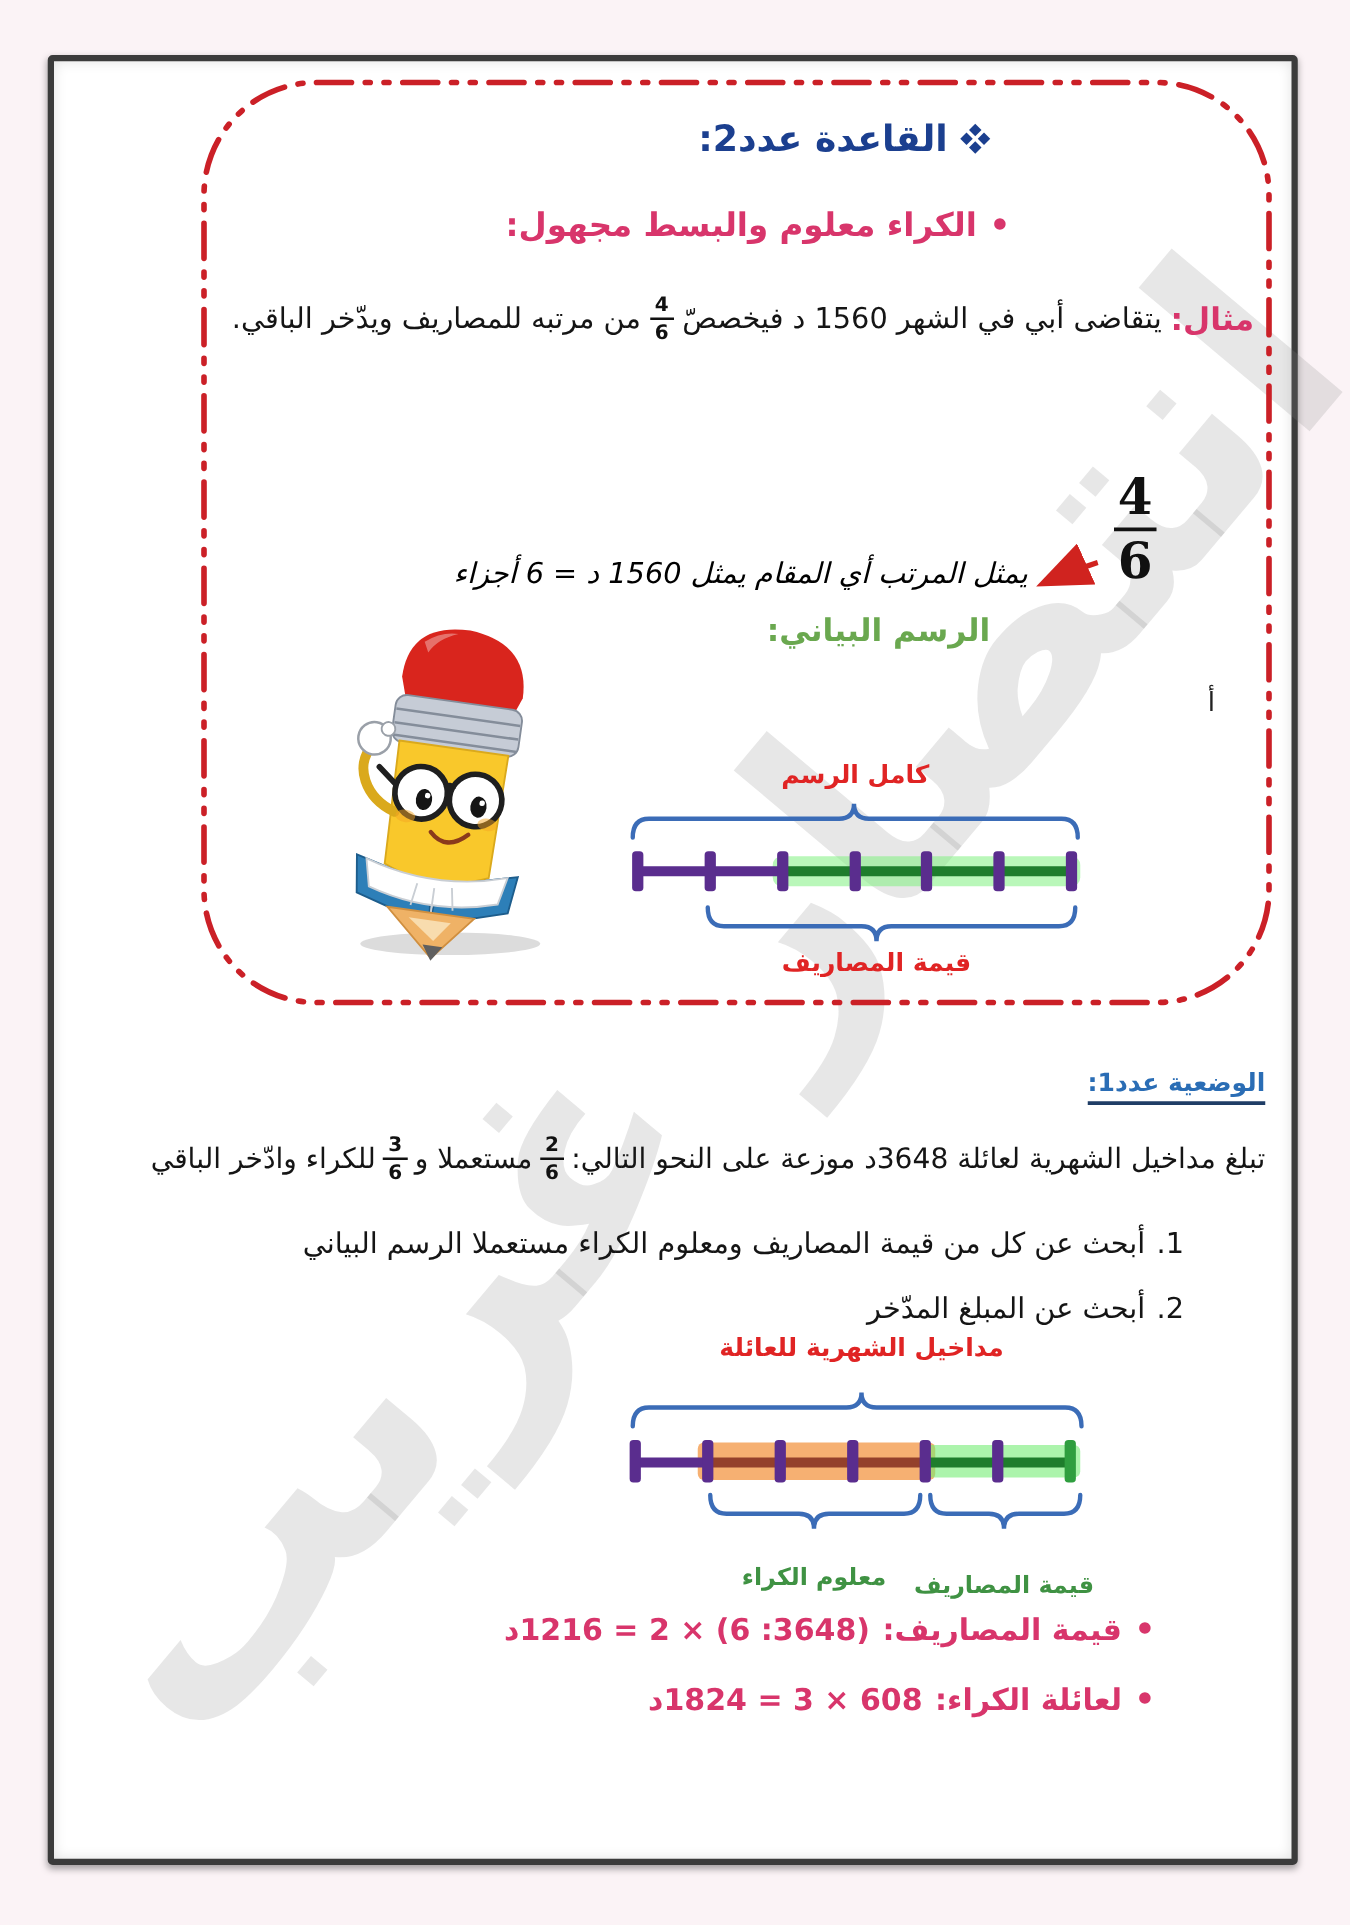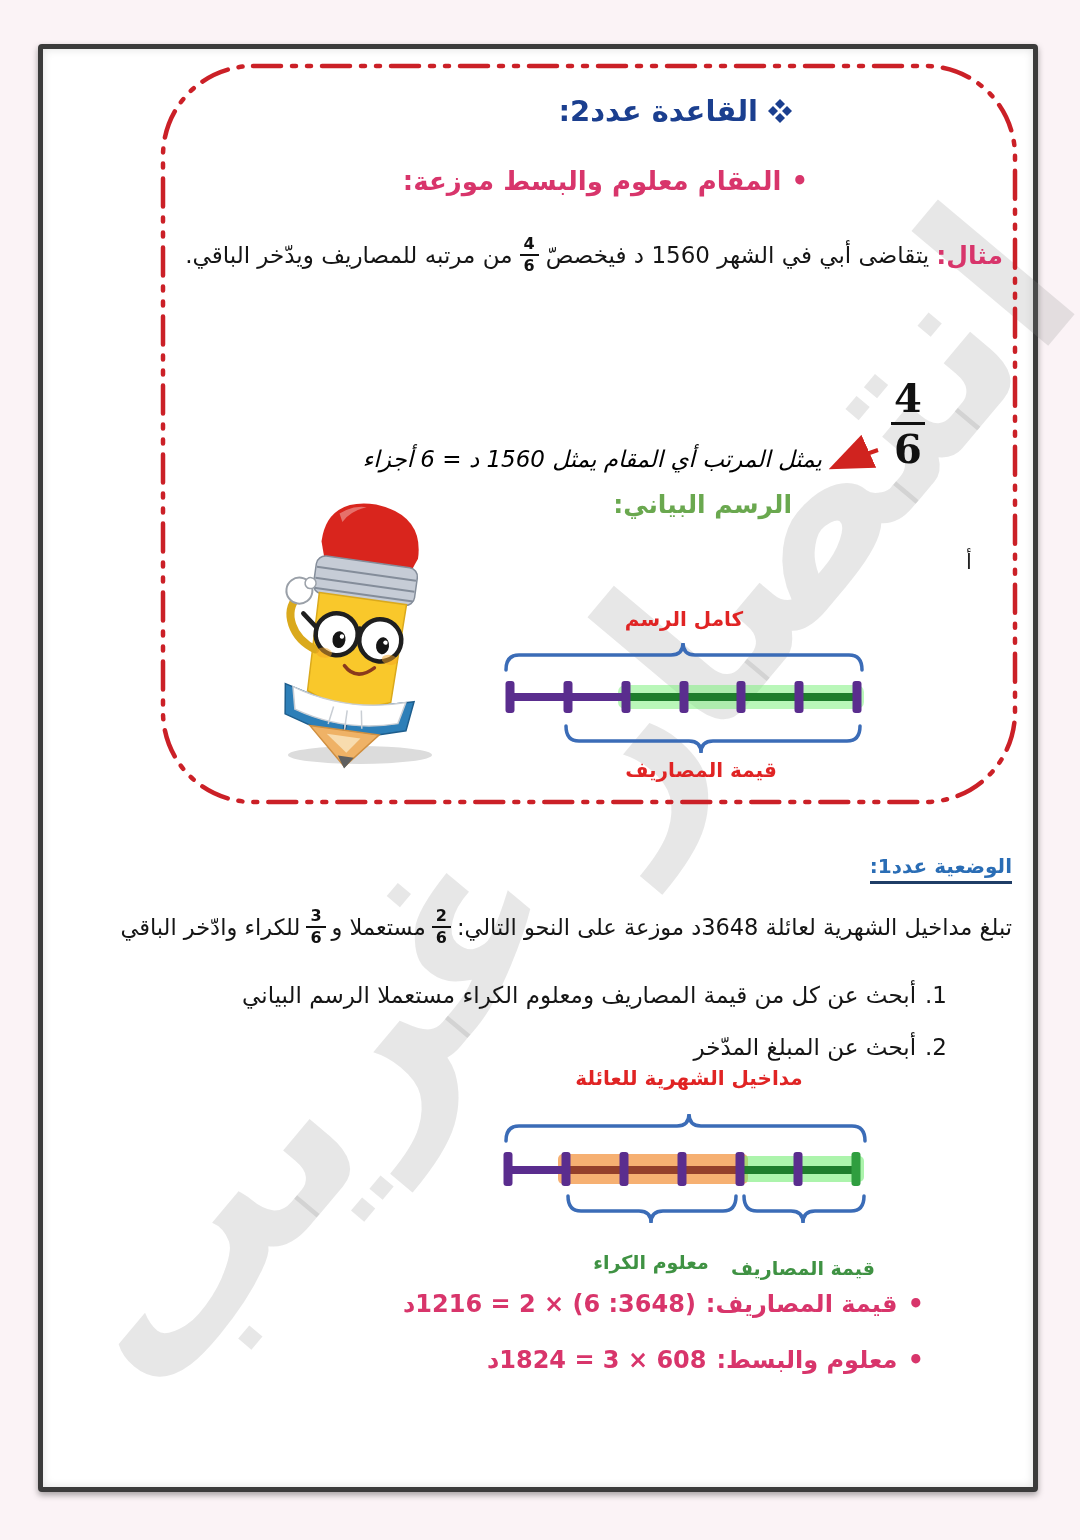--- a/index.html
+++ b/index.html
@@ -147,21 +147,21 @@
         <path d="M13,15 L18,20 L13,25 L8,20 Z"></path>
         <path d="M1,13 L6,8 L11,13 L6,18 Z"></path>
         <path d="M15,13 L20,8 L25,13 L20,18 Z"></path>
       </g>
     </svg>
     <span>القاعدة عدد2:</span>
   </div>
 
   <div class="txt rule-subtitle">
     <span class="bullet-dot">•</span>
-    <span>المقام معلوم والبسط موزعة:</span>
+    <span>الكراء معلوم والبسط مجهول:</span>
   </div>
 
   <div class="txt example-line">
     <span class="example-label">مثال:</span>
     <span>يتقاضى أبي في الشهر 1560 د فيخصصّ</span>
     <span class="frac">
       <span class="num">4</span>
       <span class="den">6</span>
     </span>
     <span>من مرتبه للمصاريف ويدّخر الباقي.</span>
@@ -211,17 +211,17 @@
   <div class="bar-label-green" style="left:651px;top:1240px;">معلوم الكراء</div>
   <div class="bar-label-green" style="left:803px;top:1246px;">قيمة المصاريف</div>
 
   <div class="txt result-line r1">
     <span class="bullet-dot">•</span>
     <span>قيمة المصاريف:</span>
     <span>(3648: 6) × 2 = 1216د</span>
   </div>
   <div class="txt result-line r2">
     <span class="bullet-dot">•</span>
-    <span>معلوم والبسط:</span>
+    <span>لعائلة الكراء:</span>
     <span>608 × 3 = 1824د</span>
   </div>
 
 </div>
 
 </body></html>

